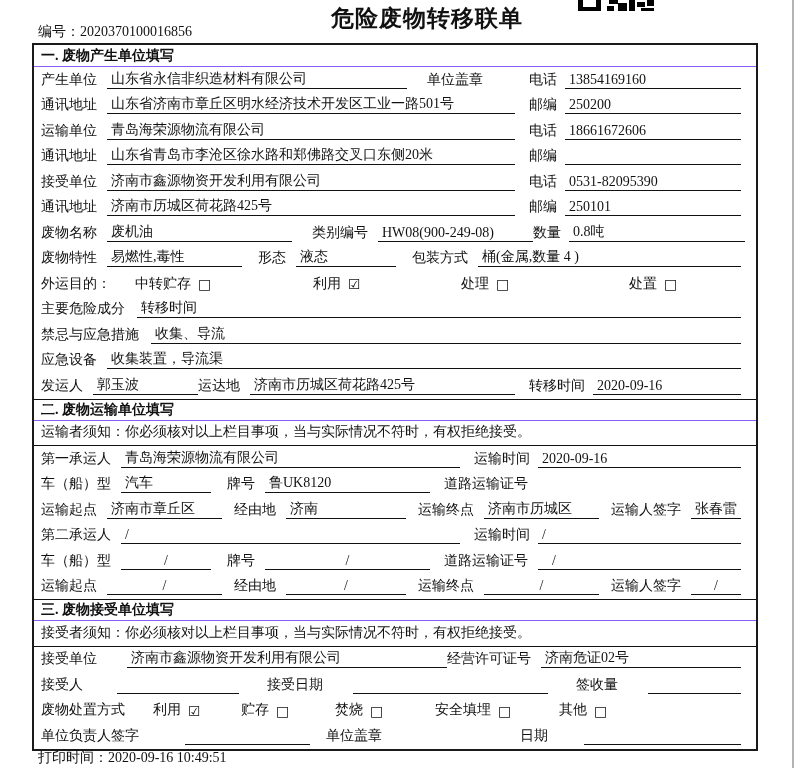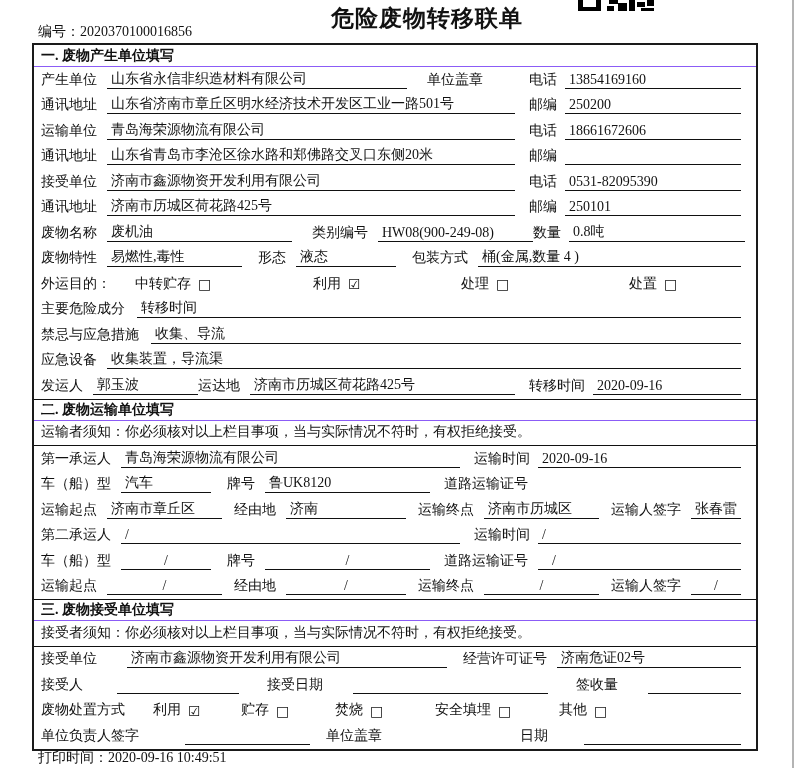--- a/index.html
+++ b/index.html
@@ -251,21 +251,21 @@
 
   <div class="sec-header bt">三. 废物接受单位填写</div>
 
   <div class="row bb">
     <span>接受者须知：你必须核对以上栏目事项，当与实际情况不符时，有权拒绝接受。</span>
   </div>
 
   <div class="row">
     <span class="lbl">接受单位</span>
     <span class="val" style="width:320px;margin-left:20px">济南市鑫源物资开发利用有限公司</span>
-    <span class="lbl" style="margin-left:16px">经营许可证号</span>
+    <span class="lbl" style="margin-left:0">经营许可证号</span>
     <span class="val fx">济南危证02号</span>
   </div>
 
   <div class="row">
     <span class="lbl">接受人</span>
     <span class="val" style="width:122px;margin-left:24px"></span>
     <span class="lbl" style="margin-left:28px">接受日期</span>
     <span class="val" style="width:195px;margin-left:20px"></span>
     <span class="lbl" style="margin-left:28px">签收量</span>
     <span class="val fx" style="margin-left:20px"></span>

